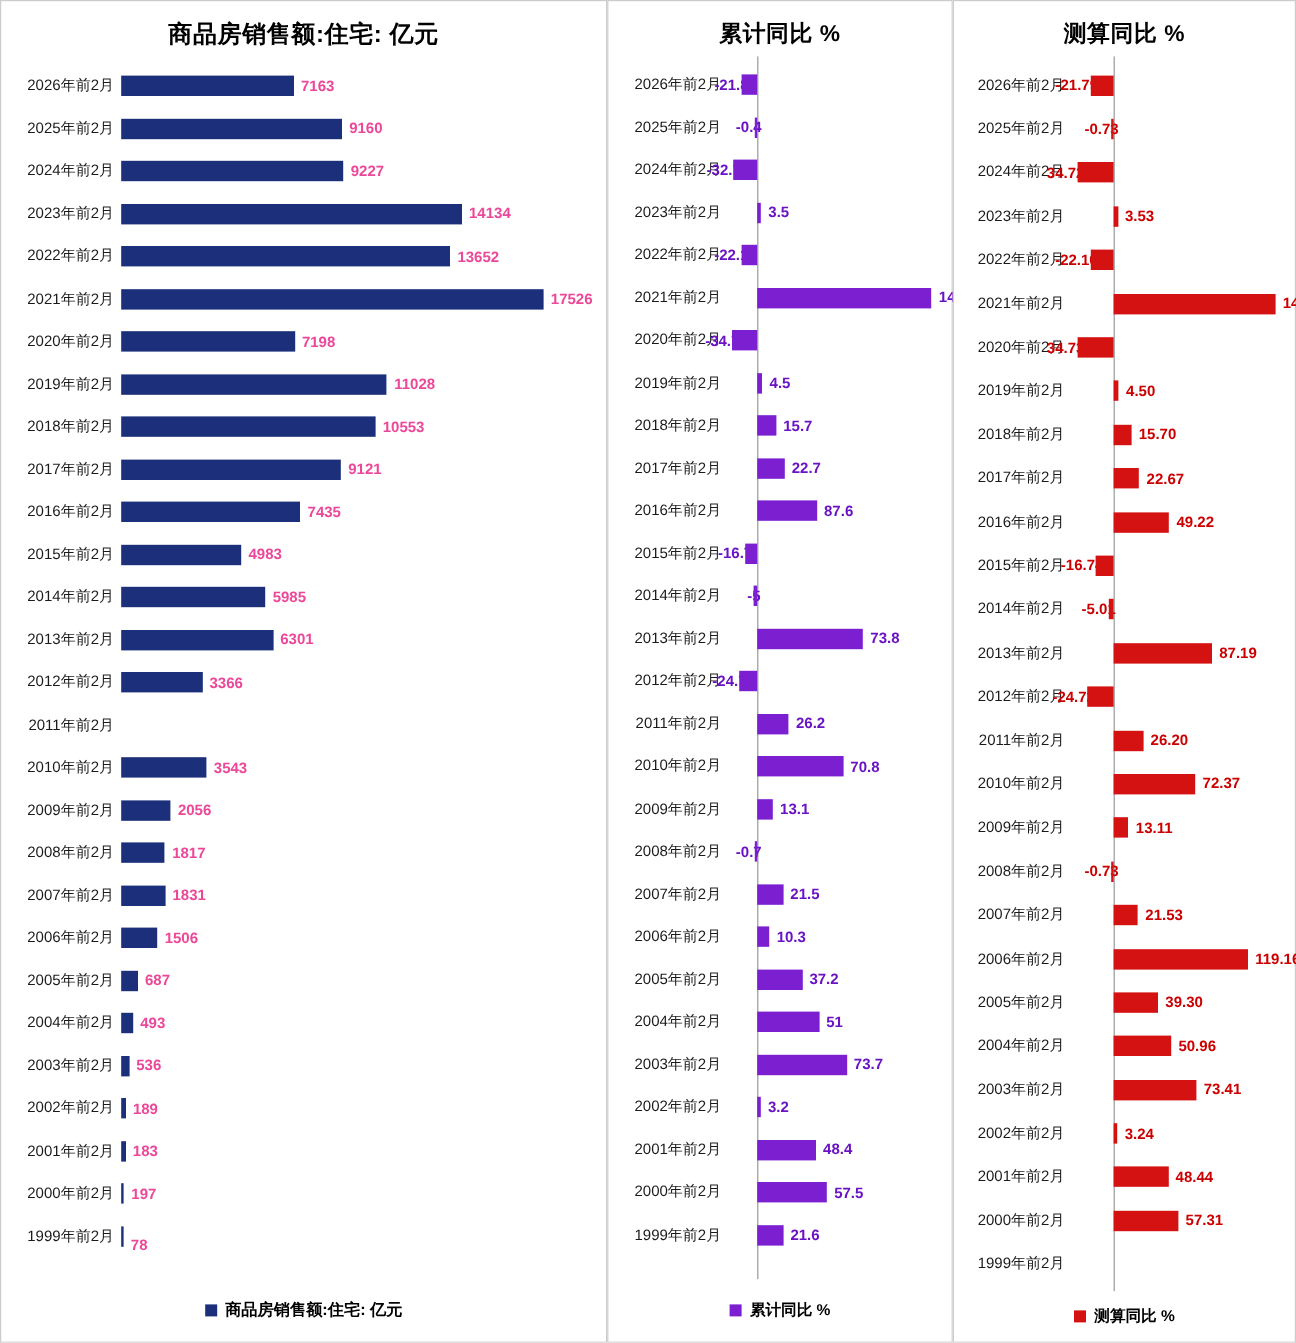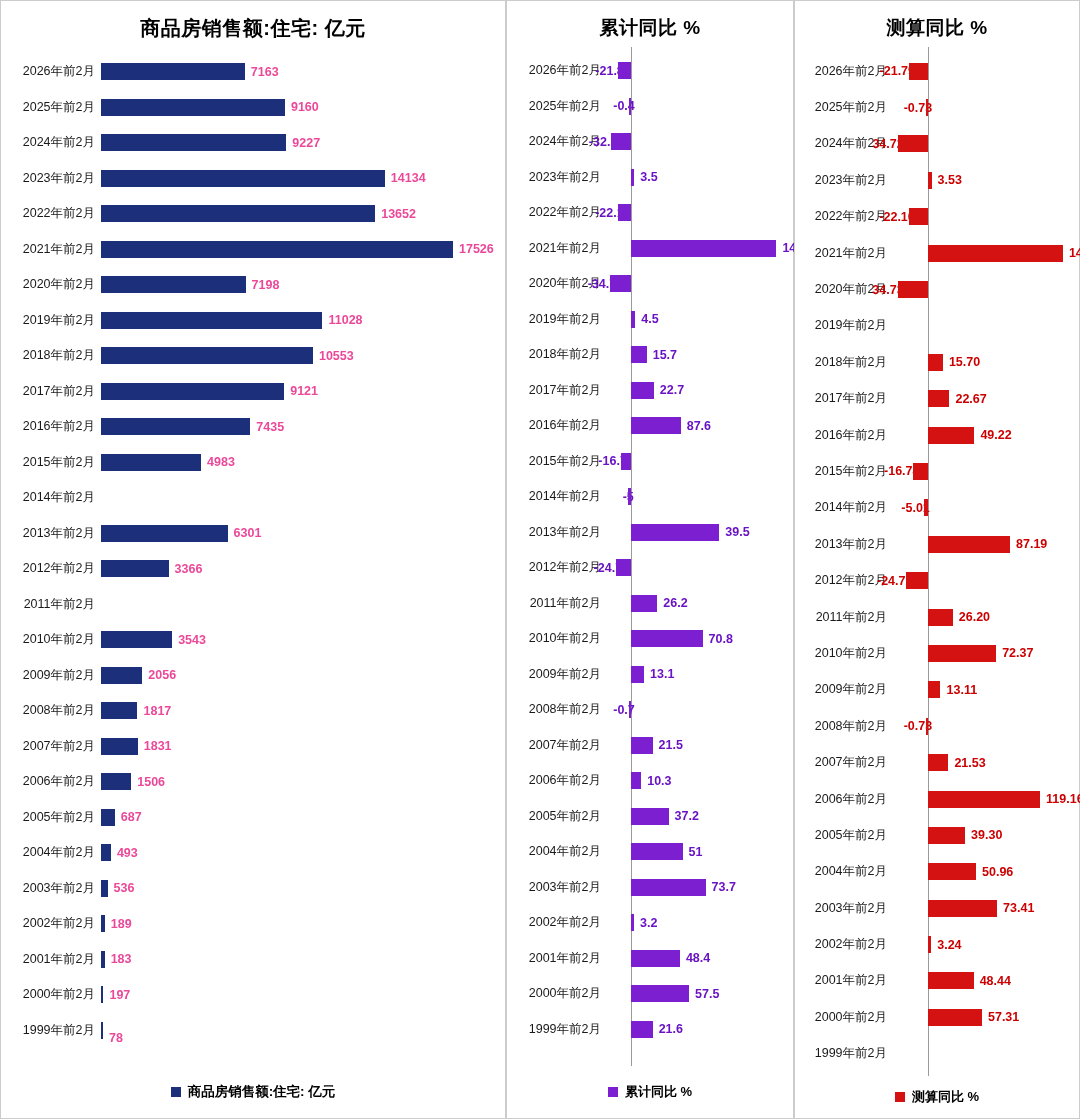--- a/index.html
+++ b/index.html
@@ -211,20 +211,24 @@
         </div>
         <div class="row">
           <div class="cat">2015年前2月</div>
           <div class="bararea">
             <span class="bar" style="width: 100.081px;"></span>
             <span class="val" style="left: 106.081px;">4983</span>
           </div>
         </div>
         <div class="row">
           <div class="cat">2014年前2月</div>
+          <div class="bararea">
+            <span class="bar" style="width: 120.205px;"></span>
+            <span class="val" style="left: 126.205px;">5985</span>
+          </div>
         </div>
         <div class="row">
           <div class="cat">2013年前2月</div>
           <div class="bararea">
             <span class="bar" style="width: 126.552px;"></span>
             <span class="val" style="left: 132.552px;">6301</span>
           </div>
         </div>
         <div class="row">
           <div class="cat">2012年前2月</div>
@@ -418,21 +422,21 @@
         <div class="row" style="height: 35.5px;">
           <div class="cat">2014年前2月</div>
           <div class="bararea" style="position: relative;">
             <span class="val" style="right: 159.21px;">-5</span>
             <span class="bar" style="position: absolute; left: 20.79px; width: 2.97px;"></span>
           </div>
         </div>
         <div class="row" style="height: 35.5px;">
           <div class="cat">2013年前2月</div>
           <div class="bararea" style="position: relative;">
-            <span class="val" style="left: 118.262px;">39.5</span>
+            <span class="val" style="left: 118.262px;">73.8</span>
             <span class="bar" style="position: absolute; left: 23.76px; width: 88.5022px;"></span>
           </div>
         </div>
         <div class="row" style="height: 35.5px;">
           <div class="cat">2012年前2月</div>
           <div class="bararea" style="position: relative;">
             <span class="val" style="right: 170.912px;">-24.7</span>
             <span class="bar" style="position: absolute; left: 9.0882px; width: 14.6718px;"></span>
           </div>
         </div>
@@ -582,20 +586,24 @@
         </div>
         <div class="row" style="height: 36.4px;">
           <div class="cat">2020年前2月</div>
           <div class="bararea" style="position: relative;">
             <span class="val" style="right: 175.362px;">34.73</span>
             <span class="bar" style="position: absolute; left: 4.6376px; width: 30.5624px;"></span>
           </div>
         </div>
         <div class="row" style="height: 36.4px;">
           <div class="cat">2019年前2月</div>
+          <div class="bararea" style="position: relative;">
+            <span class="val" style="left: 45.424px;">4.50</span>
+            <span class="bar" style="position: absolute; left: 35.2px; width: 4.224px;"></span>
+          </div>
         </div>
         <div class="row" style="height: 36.4px;">
           <div class="cat">2018年前2月</div>
           <div class="bararea" style="position: relative;">
             <span class="val" style="left: 55.9371px;">15.70</span>
             <span class="bar" style="position: absolute; left: 35.2px; width: 14.7371px;"></span>
           </div>
         </div>
         <div class="row" style="height: 36.4px;">
           <div class="cat">2017年前2月</div>

